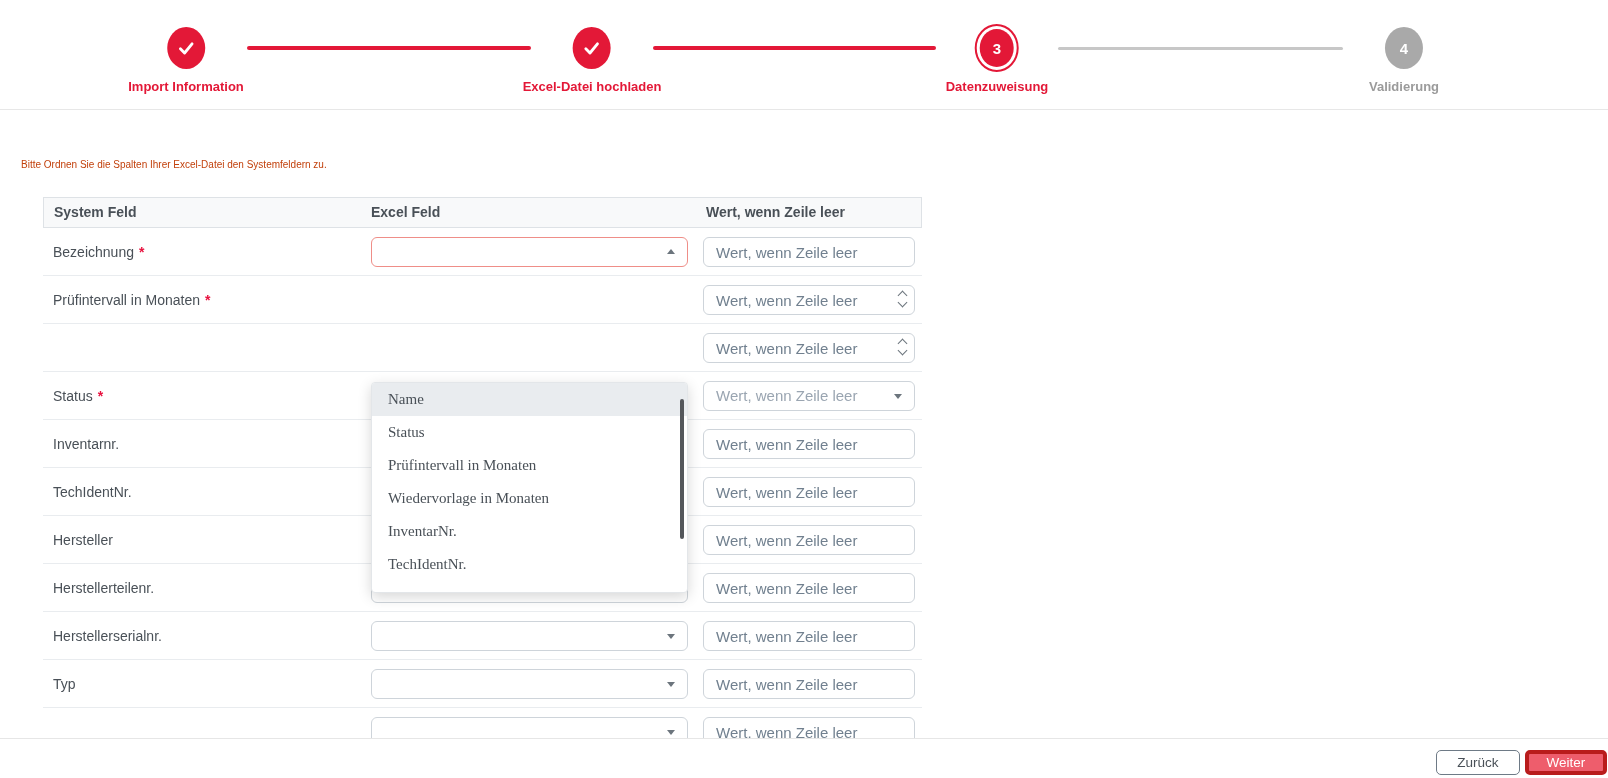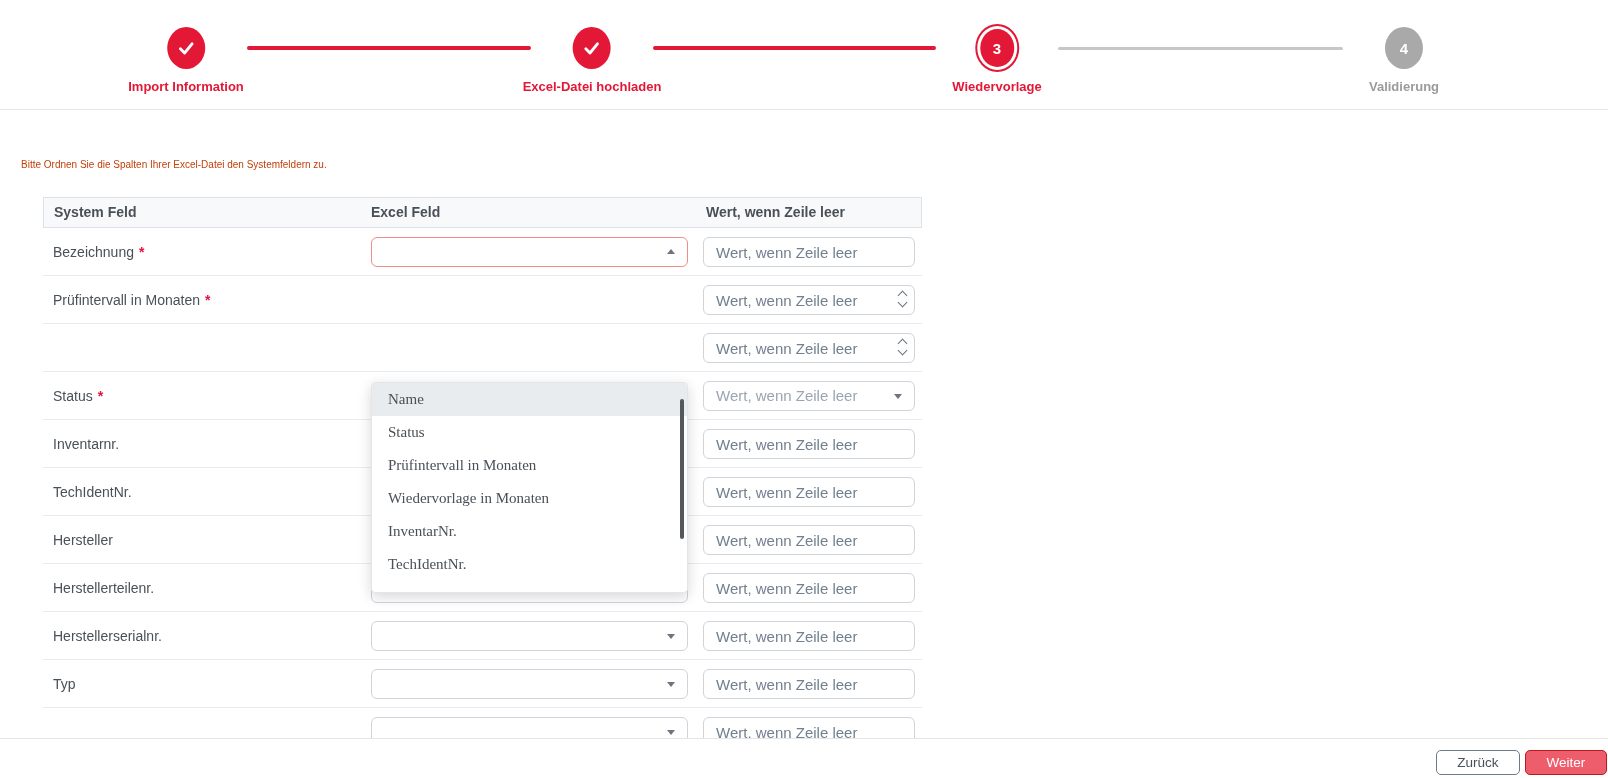--- a/index.html
+++ b/index.html
@@ -74,21 +74,21 @@
   .scroll-thumb { position:absolute; right:3px; top:16px; width:4px; height:140px;
     background:#54575b; border-radius:3px; }
 
   
   .footer { position:absolute; left:0; top:738px; width:1608px; height:40px;
     background:#fff; border-top:1px solid #e6e6e6; }
   .btn { position:absolute; top:11px; height:25px; border-radius:5px; font-size:13.5px;
     display:flex; align-items:center; justify-content:center; cursor:pointer;
     font-family:"Liberation Sans","DejaVu Sans",sans-serif; }
   .btn-back { left:1436px; width:84px; background:#fff; border:1px solid #6e7a86; color:#495057; }
-  .btn-next { left:1525px; width:82px; background:#ee5d6c; border:1px solid #b91c1c; color:#fff; }
+  .btn-next { left:1525px; width:82px; background:#ee5d6c; border:4px solid #b91c1c; color:#fff; }
 </style>
 </head>
 <body>
 
 <div class="stepper">
   <div class="connector red" style="left:247px; width:284px;"></div>
   <div class="connector red" style="left:653px; width:283px;"></div>
   <div class="connector gray" style="left:1058px; width:285px;"></div>
 
   <div class="step" style="left:592px; top:27px;">
@@ -106,21 +106,21 @@
           <polyline points="5,13 10,18 19,7" stroke="#ffffff" stroke-width="3.4" stroke-linecap="round" stroke-linejoin="round"></polyline>
         </svg>
     </div>
     <div class="step-label red">Import Information</div>
   </div>
 
   <div class="step" style="left:997px; top:24px;">
     <div class="ring">
       <div class="circle active">3</div>
     </div>
-    <div class="step-label red" style="margin-top:7px;">Wiedervorlage</div>
+    <div class="step-label red" style="margin-top:7px;">Datenzuweisung</div>
   </div>
 
   <div class="step" style="left:1404px; top:27px;">
     <div class="circle upcoming">4</div>
     <div class="step-label gray">Validierung</div>
   </div>
 </div>
 
 <div class="content">
   <div class="instruction">Bitte Ordnen Sie die Spalten Ihrer Excel-Datei den Systemfeldern zu.</div>

